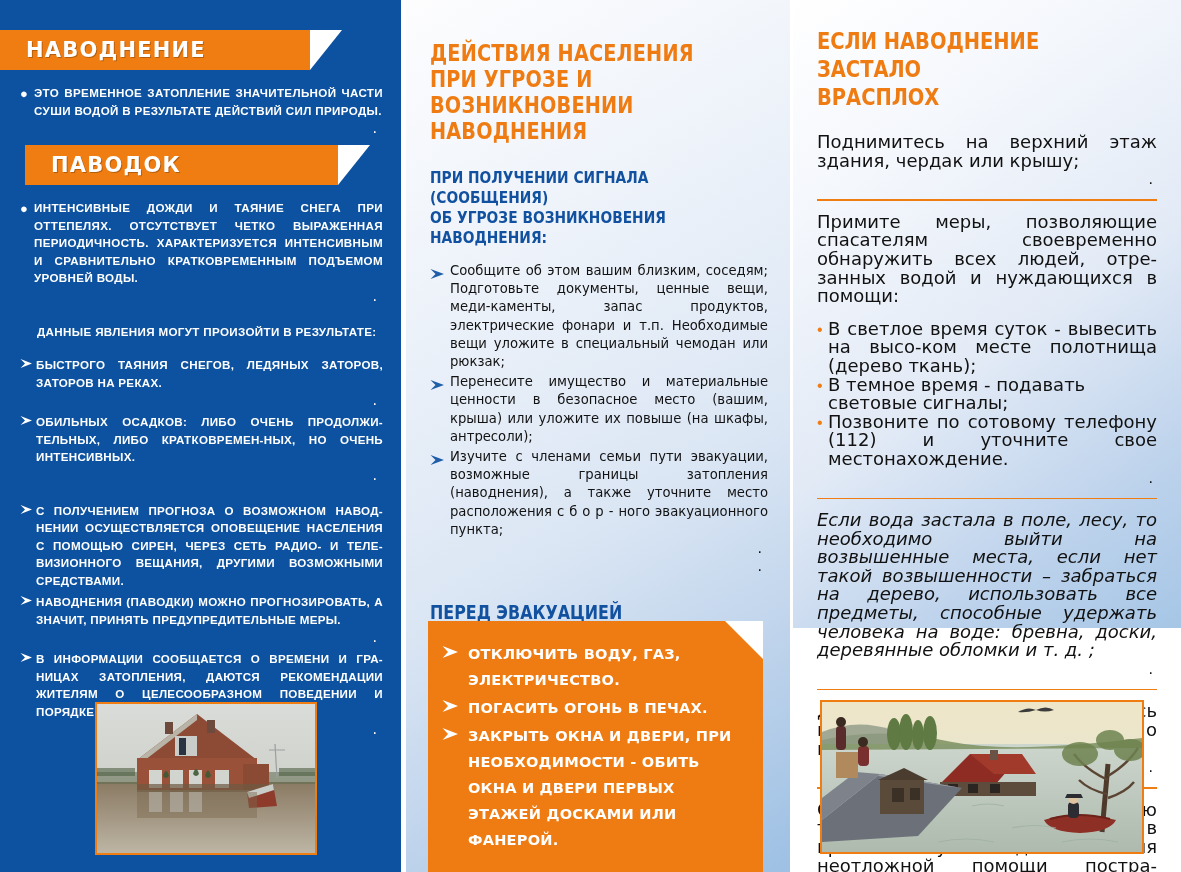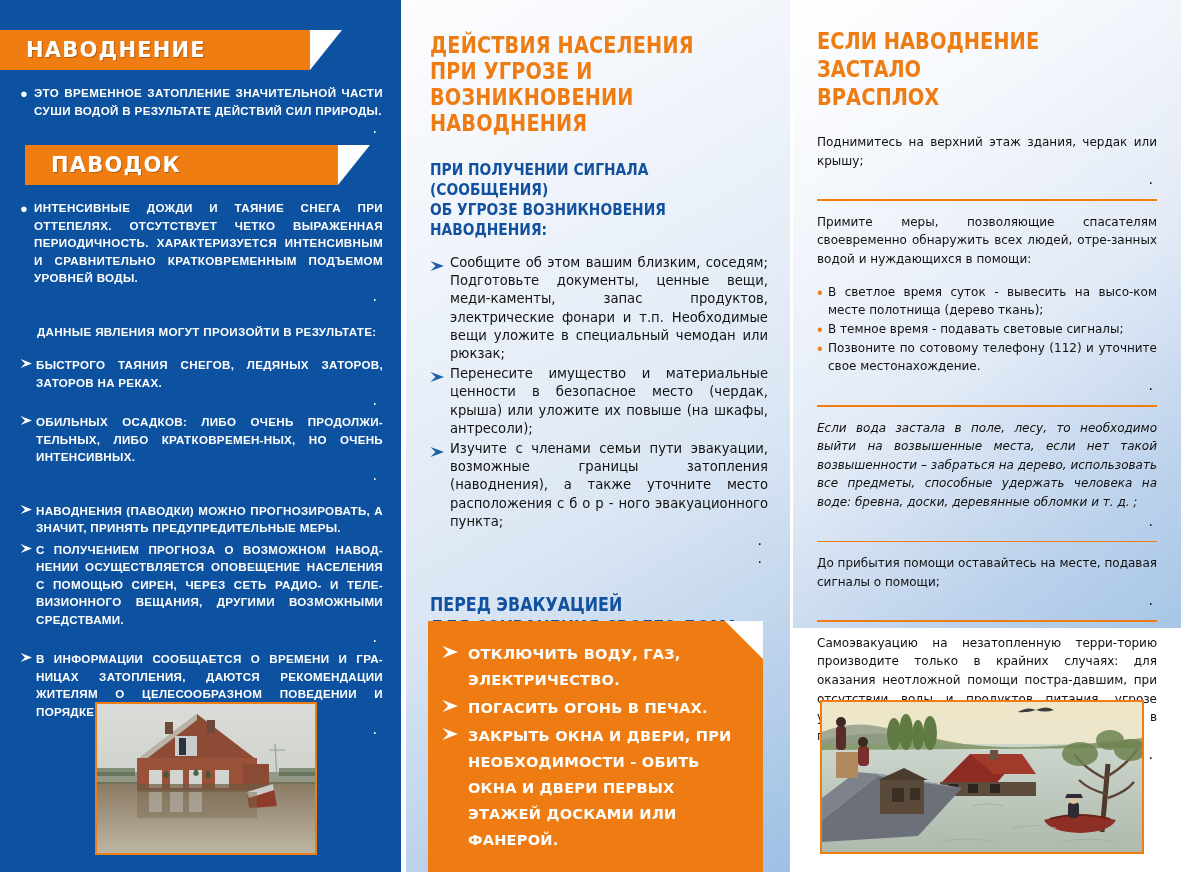--- a/index.html
+++ b/index.html
@@ -62,21 +62,21 @@
   .photo-left {
     position:absolute; left:95px; top:702px; width:222px; height:153px;
     border:2px solid #f07d11; background:#7e7a6e; overflow:hidden;
   }
 
   
   .col-mid {
     position:absolute; left:406px; top:0; width:384px; height:872px;
     background:linear-gradient(150deg,#fdfdfe 0%,#eef3fa 28%,#dbe6f4 58%,#b9d0ea 82%,#9dc0e4 100%);
   }
-  .mid-pad { padding:32px 22px 0 24px; }
+  .mid-pad { padding:40px 22px 0 24px; }
   .mid-h1 {
     color:#ef7c12; font-size:23px; line-height:26px; font-weight:bold;
     font-family:"DejaVu Sans Condensed","DejaVu Sans", sans-serif;
     letter-spacing:.2px; transform:scaleX(.93); transform-origin:left center;
   }
   .mid-h2 {
     color:#11519f; font-size:16.5px; line-height:20px; font-weight:bold;
     font-family:"DejaVu Sans Condensed","DejaVu Sans", sans-serif;
     margin-top:24px; transform:scaleX(.93); transform-origin:left center;
   }
@@ -115,21 +115,21 @@
     position:absolute; left:793px; top:0; width:388px; height:628px;
     background:linear-gradient(145deg,#ffffff 0%,#f4f7fc 25%,#e2eaf6 55%,#bed3ec 80%,#a6c6e6 100%);
   }
   .rt-pad { padding:27px 24px 0 24px; }
   .rt-h1 {
     color:#ef7c12; font-size:23px; line-height:28px; font-weight:bold;
     font-family:"DejaVu Sans Condensed","DejaVu Sans", sans-serif;
     transform:scaleX(.94); transform-origin:left center;
   }
   .rt-p {
-    color:#111111; font-size:12px; line-height:18.6px; text-align:justify;
+    color:#111111; font-size:18px; line-height:18.6px; text-align:justify;
     font-family:"DejaVu Sans","Liberation Sans",sans-serif;
   }
   .rt-p.italic { font-style:italic; }
   .rt-rule { height:1.6px; background:#f07d11; margin:11px 0 12px 0; }
   .rt-bullets { margin:14px 0 0 0; }
   .rt-bullet { display:flex; }
   .rt-bullet .bdot {
     flex:0 0 11px; color:#f07d11; font-size:16px; line-height:18px; padding-top:1px;
   }
   .photo-right {
@@ -203,29 +203,29 @@
 
       <div class="gap"></div>
 
       <div class="lp-arrow-list" style="margin-top:2px">
         <div class="lp-arrow-item">
           <span class="arrow">
             <svg width="13" height="11" viewBox="0 0 13 11">
                 <path d="M0.5 1 L12 5.5 L0.5 10 L5 5.5 Z" fill="#ffffff"></path>
               </svg>
           </span>
-          <span class="lp-text">НАВОДНЕНИЯ (ПАВОДКИ) МОЖНО ПРОГНОЗИРОВАТЬ, А ЗНАЧИТ, ПРИНЯТЬ ПРЕДУПРЕДИТЕЛЬНЫЕ МЕРЫ.</span>
+          <span class="lp-text">С ПОЛУЧЕНИЕМ ПРОГНОЗА О ВОЗМОЖНОМ НАВОД-НЕНИИ ОСУЩЕСТВЛЯЕТСЯ ОПОВЕЩЕНИЕ НАСЕЛЕНИЯ С ПОМОЩЬЮ СИРЕН, ЧЕРЕЗ СЕТЬ РАДИО- И ТЕЛЕ-ВИЗИОННОГО ВЕЩАНИЯ, ДРУГИМИ ВОЗМОЖНЫМИ СРЕДСТВАМИ.</span>
         </div>
         <div class="lp-arrow-item">
           <span class="arrow">
             <svg width="13" height="11" viewBox="0 0 13 11">
                 <path d="M0.5 1 L12 5.5 L0.5 10 L5 5.5 Z" fill="#ffffff"></path>
               </svg>
           </span>
-          <span class="lp-text">С ПОЛУЧЕНИЕМ ПРОГНОЗА О ВОЗМОЖНОМ НАВОД-НЕНИИ ОСУЩЕСТВЛЯЕТСЯ ОПОВЕЩЕНИЕ НАСЕЛЕНИЯ С ПОМОЩЬЮ СИРЕН, ЧЕРЕЗ СЕТЬ РАДИО- И ТЕЛЕ-ВИЗИОННОГО ВЕЩАНИЯ, ДРУГИМИ ВОЗМОЖНЫМИ СРЕДСТВАМИ.</span>
+          <span class="lp-text">НАВОДНЕНИЯ (ПАВОДКИ) МОЖНО ПРОГНОЗИРОВАТЬ, А ЗНАЧИТ, ПРИНЯТЬ ПРЕДУПРЕДИТЕЛЬНЫЕ МЕРЫ.</span>
         </div>
         <div style="text-align:right;padding-right:6px" class="trail-dot">.</div>
         <div class="lp-arrow-item">
           <span class="arrow">
             <svg width="13" height="11" viewBox="0 0 13 11">
                 <path d="M0.5 1 L12 5.5 L0.5 10 L5 5.5 Z" fill="#ffffff"></path>
               </svg>
           </span>
           <span class="lp-text">В ИНФОРМАЦИИ СООБЩАЕТСЯ О ВРЕМЕНИ И ГРА-НИЦАХ ЗАТОПЛЕНИЯ, ДАЮТСЯ РЕКОМЕНДАЦИИ ЖИТЕЛЯМ О ЦЕЛЕСООБРАЗНОМ ПОВЕДЕНИИ И ПОРЯДКЕ ЭВАКУАЦИИ.</span>
         </div>
@@ -297,21 +297,21 @@
               </svg>
           </span>
           <span class="mid-text">Сообщите об этом вашим близким, соседям; Подготовьте документы, ценные вещи, меди-каменты, запас продуктов, электрические фонари и т.п. Необходимые вещи уложите в специальный чемодан или рюкзак;</span>
         </div>
         <div class="mid-item">
           <span class="arrow">
             <svg width="15" height="12" viewBox="0 0 15 12">
                 <path d="M0.5 1 L14 6 L0.5 11 L5.5 6 Z" fill="#1f5fa8"></path>
               </svg>
           </span>
-          <span class="mid-text">Перенесите имущество и материальные ценности в безопасное место (чердак, крыша) или уложите их повыше (на шкафы, антресоли);</span>
+          <span class="mid-text">Перенесите имущество и материальные ценности в безопасное место (вашим, крыша) или уложите их повыше (на шкафы, антресоли);</span>
         </div>
         <div class="mid-item">
           <span class="arrow">
             <svg width="15" height="12" viewBox="0 0 15 12">
                 <path d="M0.5 1 L14 6 L0.5 11 L5.5 6 Z" fill="#1f5fa8"></path>
               </svg>
           </span>
           <span class="mid-text">Изучите с членами семьи пути эвакуации, возможные границы затопления (наводнения), а также уточните место расположения с б о р - ного эвакуационного пункта;</span>
         </div>
         <div style="text-align:right;color:#111;padding-right:6px">.</div>

